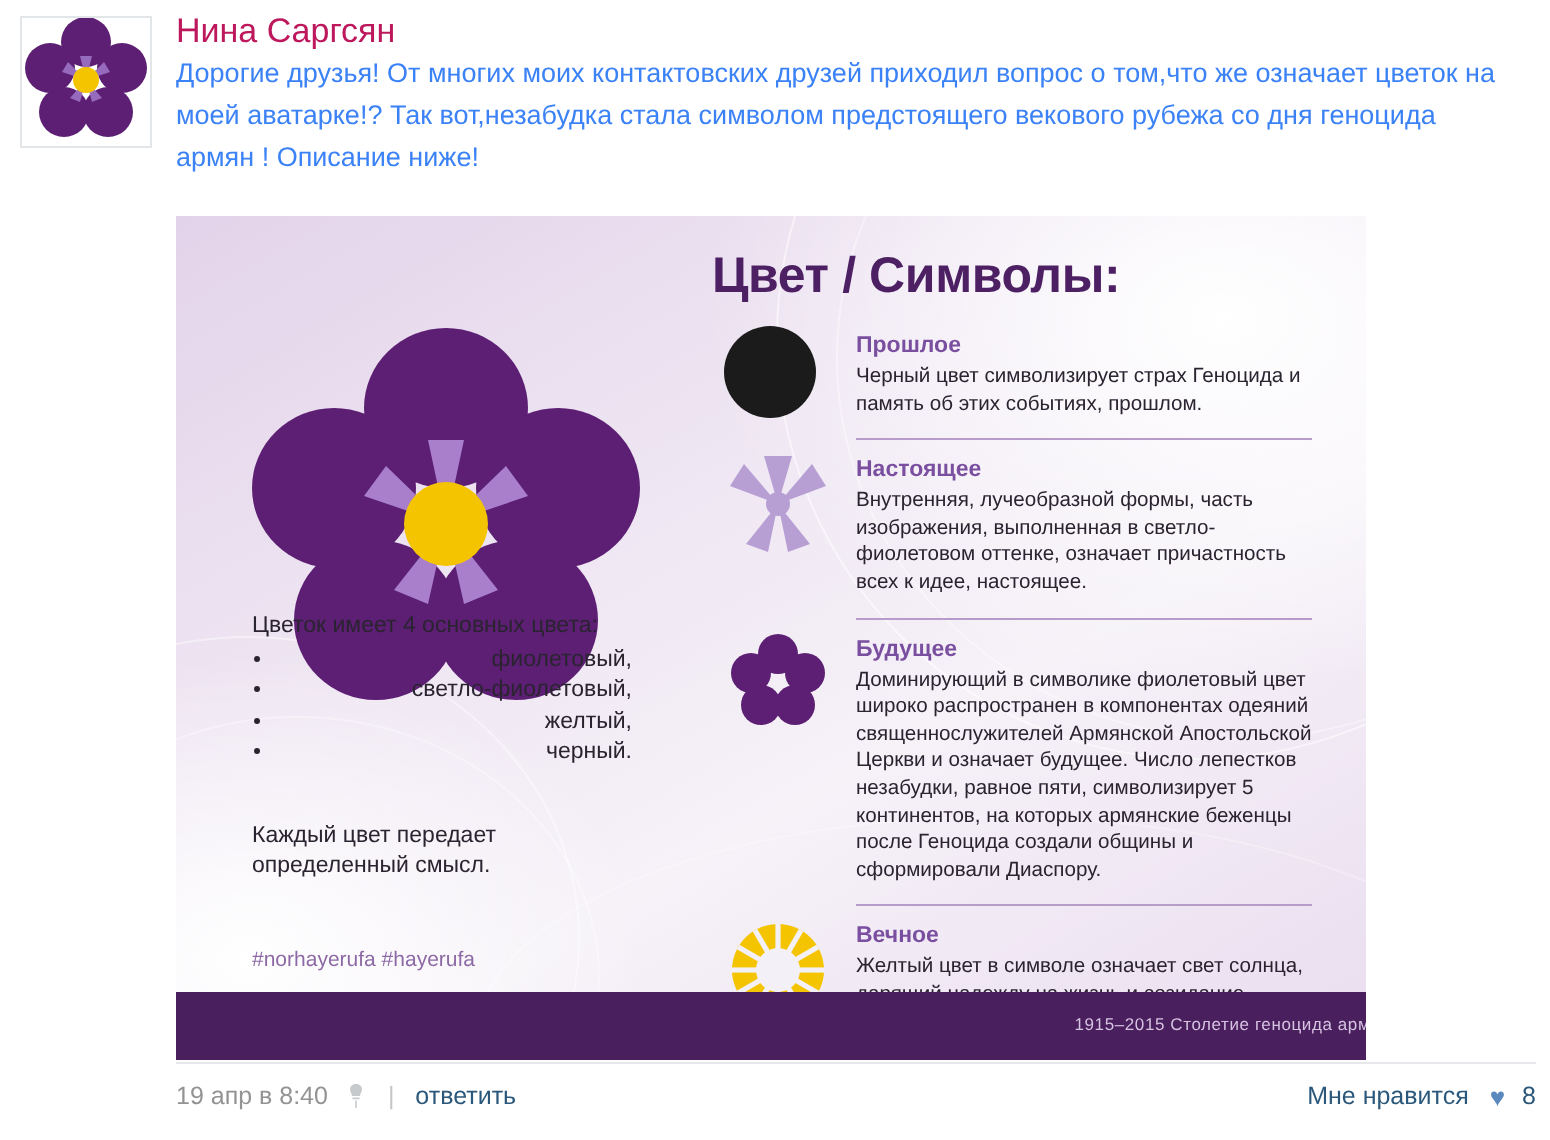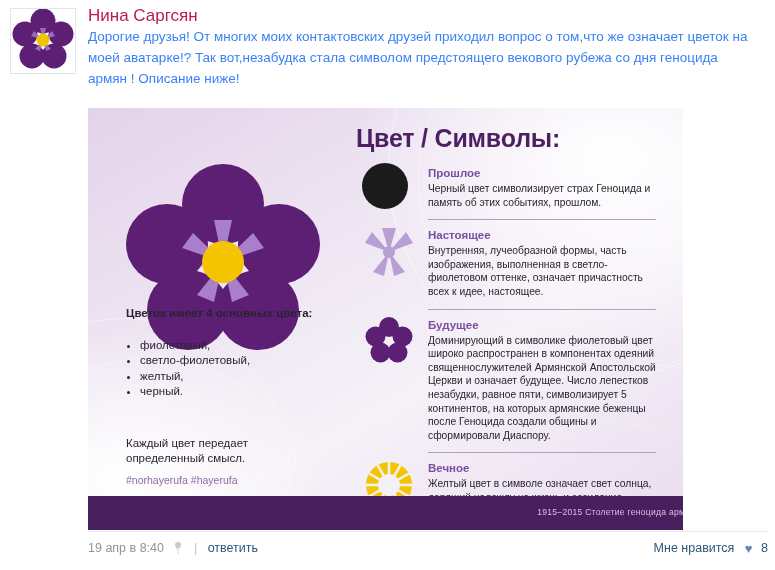--- a/index.html
+++ b/index.html
@@ -126,24 +126,24 @@
   
   .left-copy {
     position: absolute;
     left: 38px;
     top: 198px;
     width: 190px;
     color: #2a2330;
     font-size: 11.5px;
     line-height: 15.5px;
   }
-  .left-copy .lc-title { font-weight: bold; margin-bottom: 16px; }
+  .left-copy .lc-title { font-weight: normal; margin-bottom: 1px; }
   .left-copy ul { margin: 0; padding-left: 14px; }
-  .left-copy li { margin: 0; }
-  .left-copy .lc-tail { margin-top: 36px; }
+  .left-copy li { margin: 0; text-align: right; }
+  .left-copy .lc-tail { margin-top: 26px; }
   
   .right-col {
     position: absolute;
     left: 268px;
     top: 16px;
     width: 300px;
   }
   .rc-title {
     color: #4d1f63;
     font-size: 25px;

